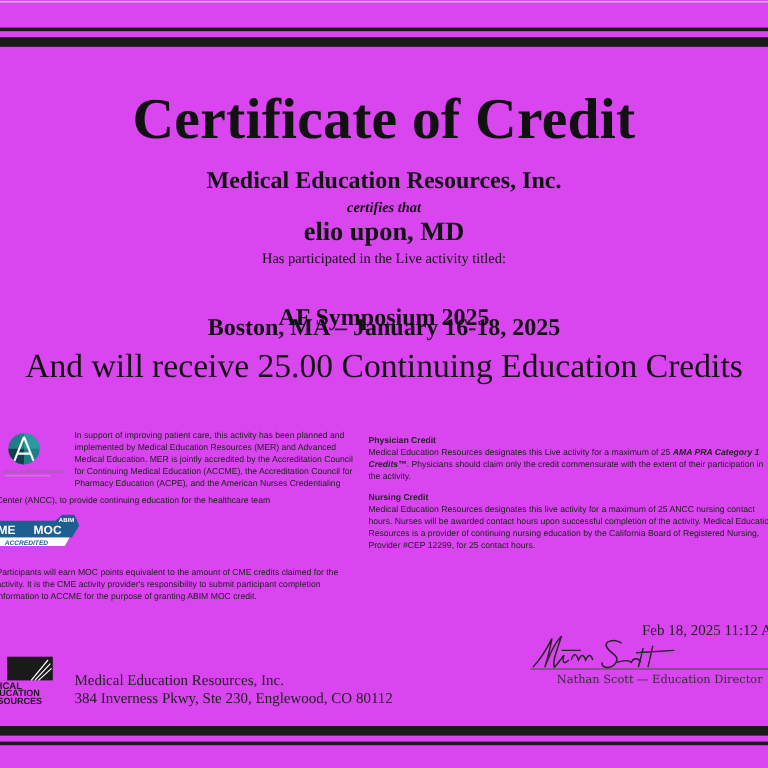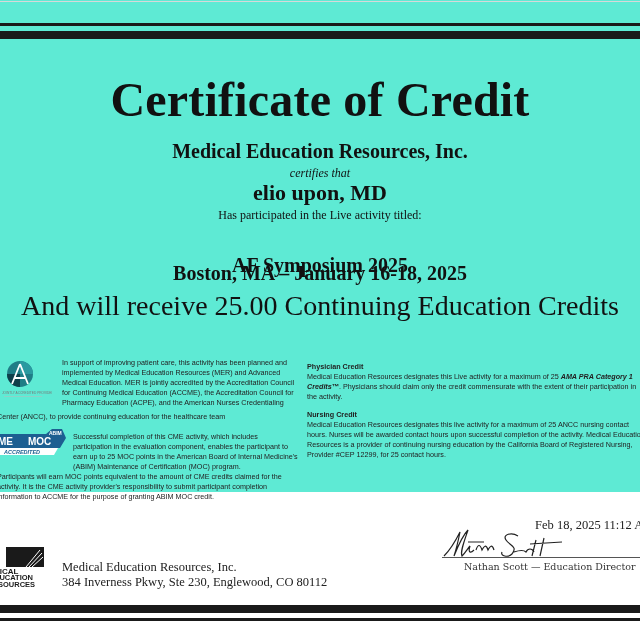--- a/index.html
+++ b/index.html
@@ -6,22 +6,22 @@
       margin: 0;
       padding: 0;
       width: 640px;
       height: 640px;
       overflow: hidden;
       background: #ffffff;
     }
     .page {
       position: relative;
       width: 640px;
-      height: 492px;
-      background: #5eead4;
+      height: 640px;
+      background: #d946ef;
       color: #111111;
       font-family: "Liberation Serif", serif;
     }
     .top-edge {
       position: absolute; left: 0; top: 1px; width: 640px; height: 1px;
       background: #d8d8d8;
     }
     .rule { position: absolute; left: 0; width: 640px; background: #1a1a1a; }
     .rule.thin-top { top: 23px; height: 3px; }
     .rule.thick-top { top: 31px; height: 8px; }
@@ -38,20 +38,21 @@
     }
     .org {
       top: 140px;
       font-size: 20px;
       font-weight: bold;
     }
     .certifies {
       top: 166px;
       font-size: 12px;
       font-style: italic;
+      font-weight: bold;
     }
     .recipient {
       top: 180px;
       font-size: 22px;
       font-weight: bold;
     }
     .participated {
       top: 208px;
       font-size: 12px;
     }
@@ -154,21 +155,20 @@
 
   <svg class="logo-abim" viewBox="0 0 66 28">
     <path d="M0 6 L46 6 L52 1 L62 1 L66 10 L60 20 L0 20 Z" fill="#1d5f91"></path>
     <path d="M0 20 L58 20 L54 27 L0 27 Z" fill="#ffffff"></path>
     <text x="49" y="7" font-size="5" font-weight="bold" fill="#ffffff" font-family="Liberation Sans, sans-serif">ABIM</text>
     <text x="-2" y="17" font-size="10" font-weight="bold" fill="#ffffff" font-family="Liberation Sans, sans-serif">ME</text>
     <text x="28" y="17" font-size="10" font-weight="bold" fill="#ffffff" font-family="Liberation Sans, sans-serif">MOC</text>
     <text x="4" y="26" font-size="5.5" font-weight="bold" font-style="italic" fill="#1d5f91" font-family="Liberation Sans, sans-serif">ACCREDITED</text>
   </svg>
 
-  <div class="small accr2">Successful completion of this CME activity, which includes participation in the evaluation component, enables the participant to earn up to 25 MOC points in the American Board of Internal Medicine's (ABIM) Maintenance of Certification (MOC) program.</div>
   <div class="small accr2-tail">Participants will earn MOC points equivalent to the amount of CME credits claimed for the activity. It is the CME activity provider's responsibility to submit participant completion information to ACCME for the purpose of granting ABIM MOC credit.</div>
 
   <div class="credit-block physician">
     <span class="head">Physician Credit</span>
     <span>Medical Education Resources designates this Live activity for a maximum of 25 </span><em style="font-weight:bold;">AMA PRA Category 1 Credits™</em><span>. Physicians should claim only the credit commensurate with the extent of their participation in the activity.</span>
   </div>
 
   <div class="credit-block nursing">
     <span class="head">Nursing Credit</span>
     <span>Medical Education Resources designates this live activity for a maximum of 25 ANCC nursing contact hours. Nurses will be awarded contact hours upon successful completion of the activity. Medical Education Resources is a provider of continuing nursing education by the California Board of Registered Nursing, Provider #CEP 12299, for 25 contact hours.</span>

